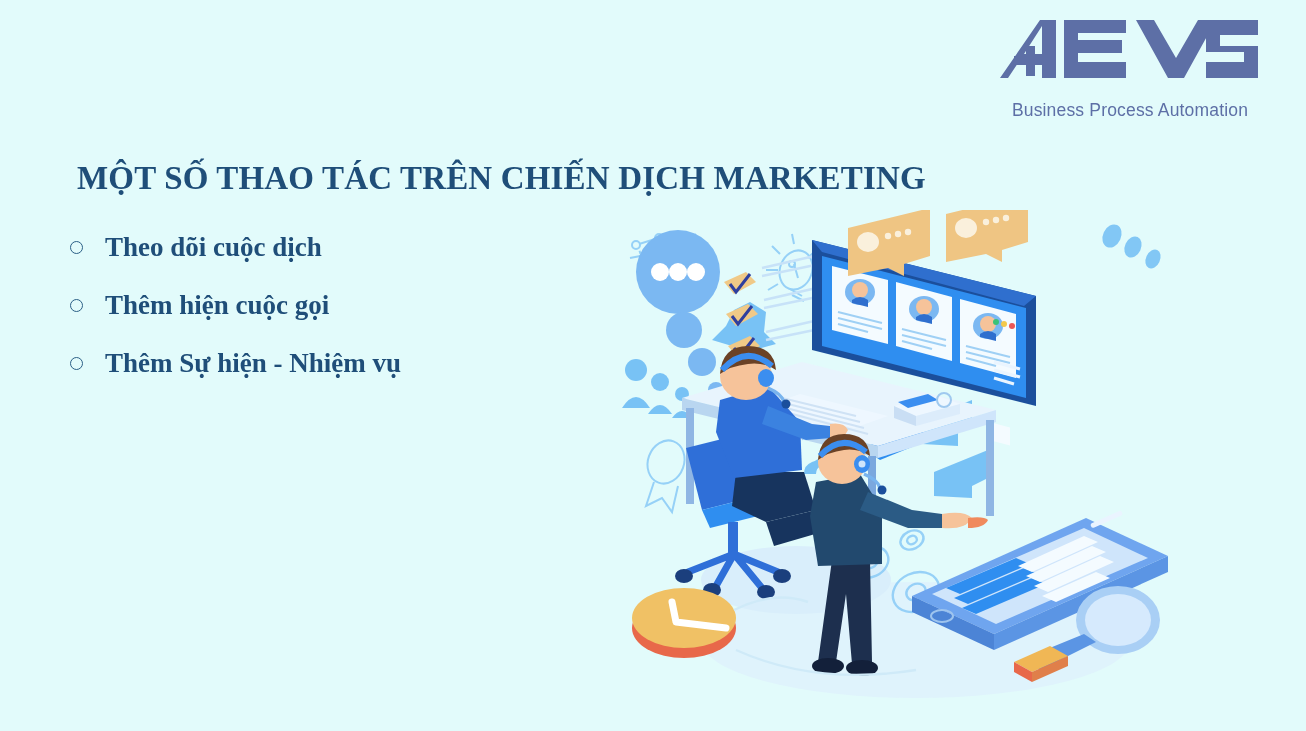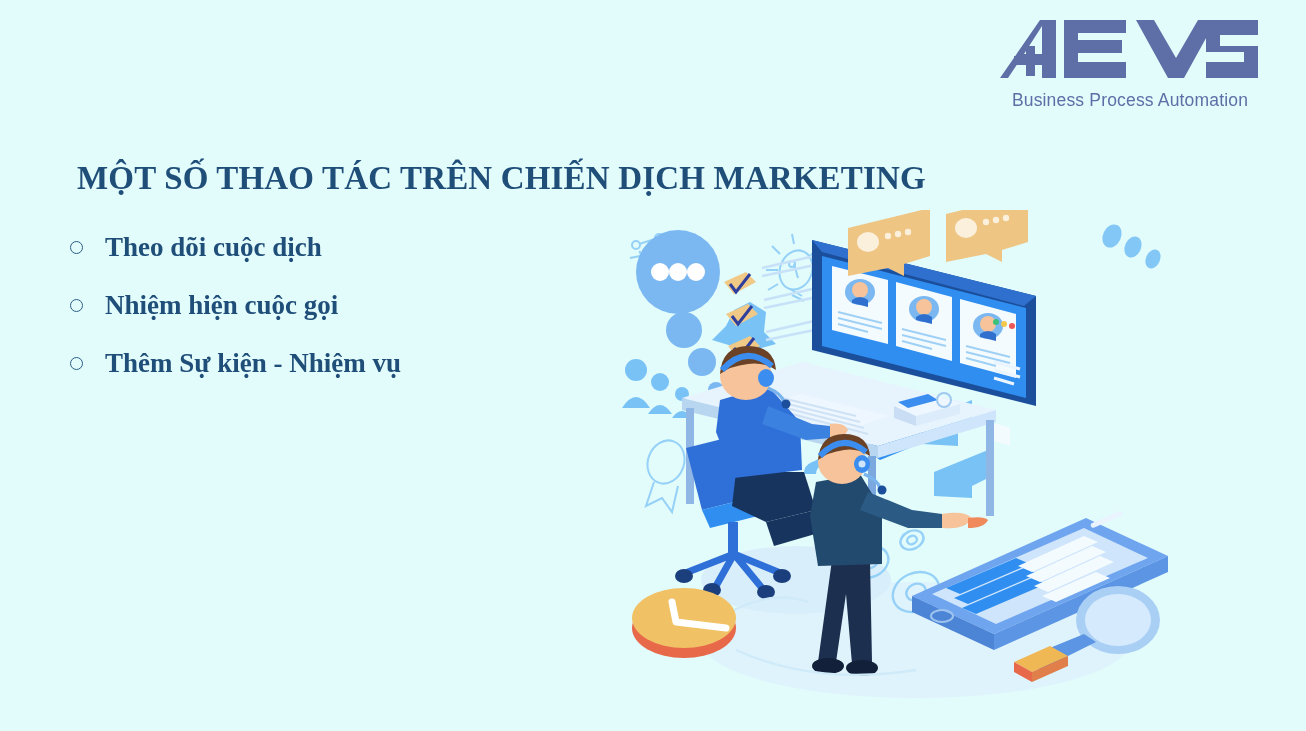--- a/index.html
+++ b/index.html
@@ -11,21 +11,21 @@
     position:relative;
   }
   .slide{position:absolute;inset:0;background:#e2fbfb;}
 
   
   .logo-block{position:absolute;right:46px;top:16px;text-align:center;}
   .logo-mark{display:block;}
   .logo-tagline{
     font-family:"Liberation Sans", sans-serif;
     font-size:17.5px;letter-spacing:.01em;
-    color:#5d6fa6;font-weight:400;margin-top:2px;white-space:nowrap;
+    color:#5d6fa6;font-weight:400;margin-top:12px;white-space:nowrap;
   }
 
   
   .title{
     position:absolute;left:69px;top:160px;
     font-size:33px;font-weight:700;
     color:#1f4e79;letter-spacing:.005em;
     white-space:nowrap;
     margin-left:8px;
   }
@@ -70,25 +70,25 @@
 
   <div class="title">MỘT SỐ THAO TÁC TRÊN CHIẾN DỊCH MARKETING</div>
 
   <div class="bullets">
     <div class="bullet-row">
       <span class="bullet-mark"></span>
       <span class="bullet-text">Theo dõi cuộc dịch</span>
     </div>
     <div class="bullet-row">
       <span class="bullet-mark"></span>
-      <span class="bullet-text">Nhiệm hiện cuộc gọi</span>
+      <span class="bullet-text">Thêm hiện cuộc gọi</span>
     </div>
     <div class="bullet-row">
       <span class="bullet-mark"></span>
-      <span class="bullet-text">Thêm Sự kiện - Nhiệm vụ</span>
+      <span class="bullet-text">Thêm Sự hiện - Nhiệm vụ</span>
     </div>
   </div>
 
   <div class="illus">
   <svg width="600" height="500" viewBox="0 0 600 500">
 
     <ellipse cx="300" cy="430" rx="215" ry="58" fill="#dff3fc"></ellipse>
     <ellipse cx="180" cy="370" rx="95" ry="34" fill="#d9eefb"></ellipse>
 
     <g opacity=".92">

